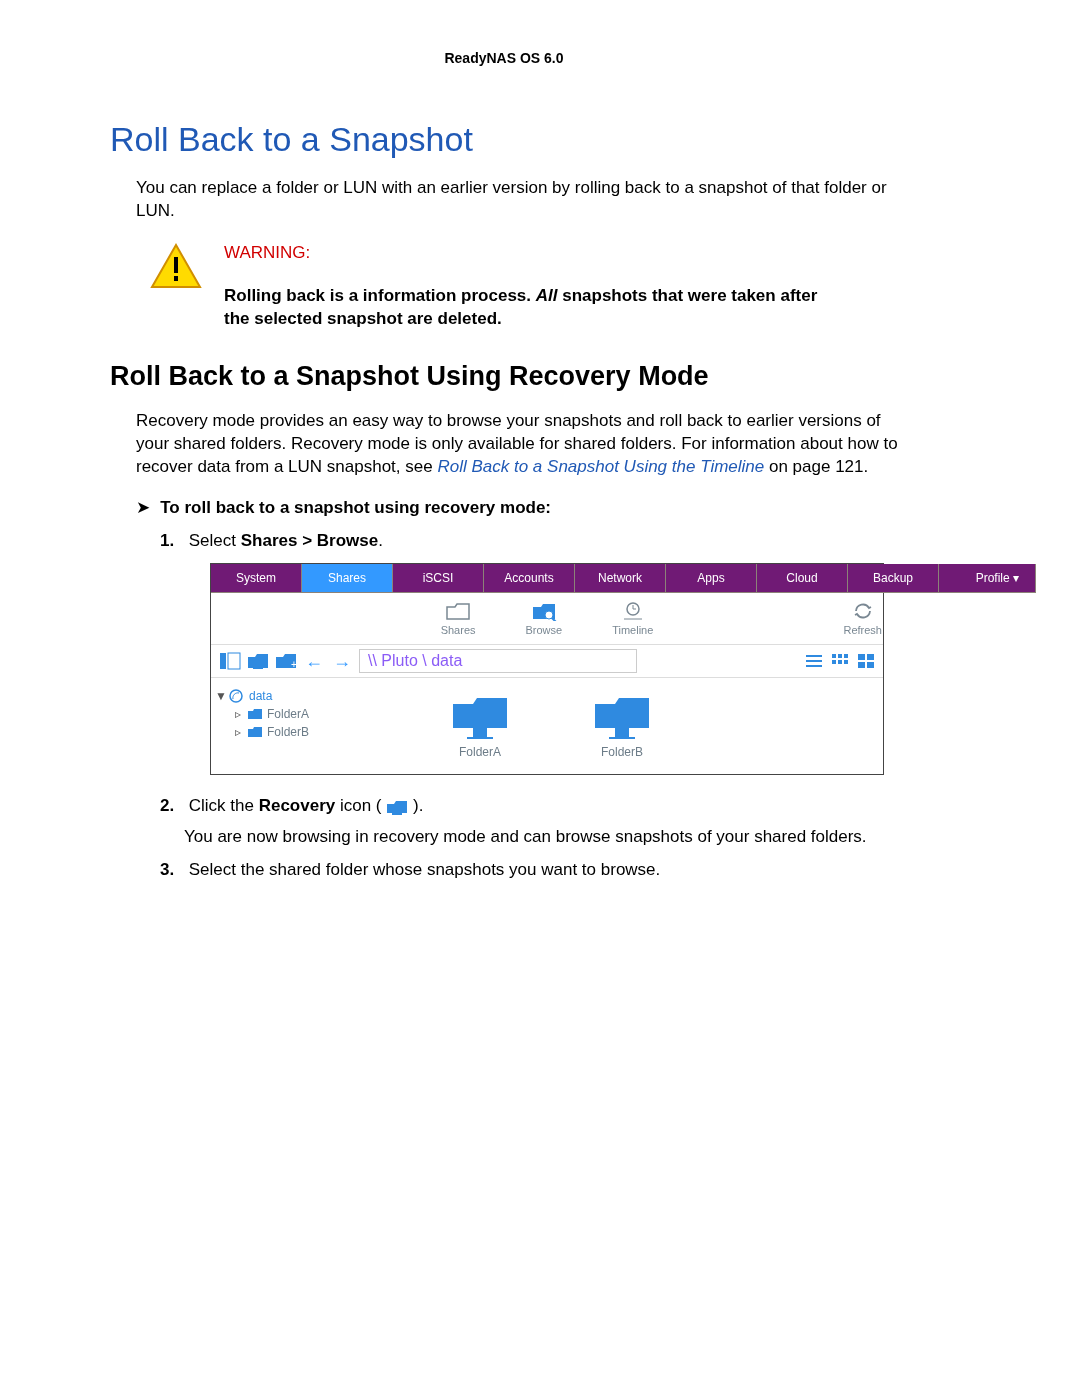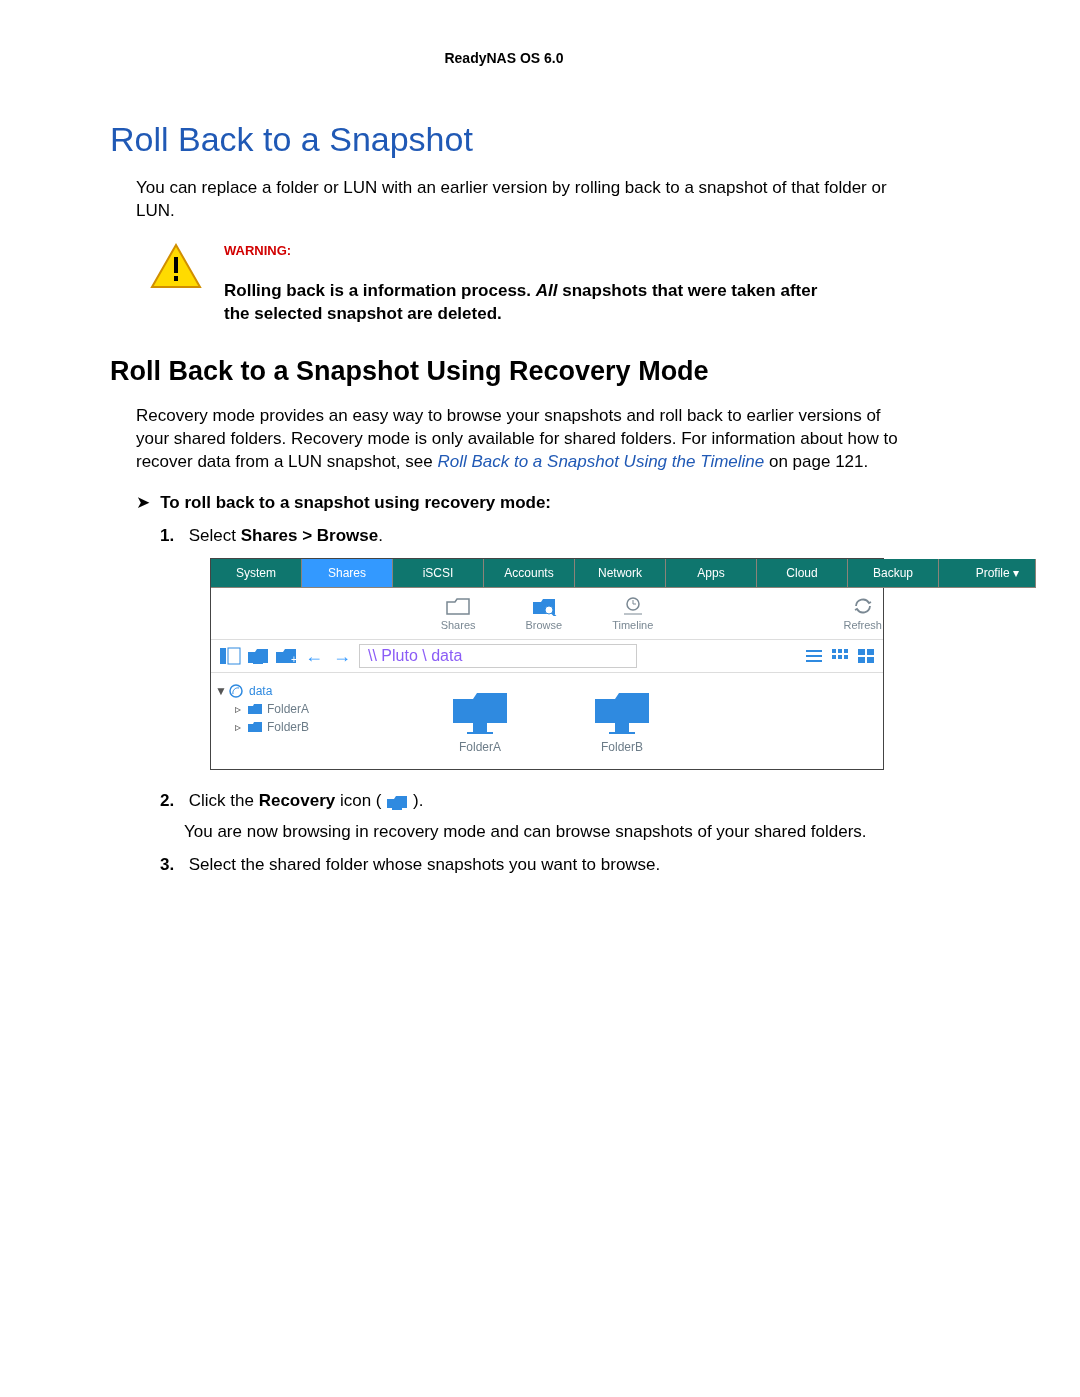--- a/index.html
+++ b/index.html
@@ -47,22 +47,22 @@
     display: flex;
     align-items: flex-start;
     margin: 20px 0 20px 40px;
   }
   .warning-icon-svg { width: 52px; height: 46px; flex-shrink: 0; }
   .warning-text {
     margin-left: 22px;
   }
   .warning-label {
     color: #d10000;
-    font-weight: bold;
-    font-size: 13px;
+    font-weight: normal;
+    font-size: 17px;
     margin-bottom: 22px;
   }
   .warning-body {
     font-weight: bold;
     font-size: 17px;
     line-height: 1.35;
     max-width: 600px;
   }
   .italic { font-style: italic; }
   .link { color: #2059b5; font-style: italic; }
@@ -97,21 +97,21 @@
     background: #fff;
     font-size: 12px;
     color: #6c7c88;
   }
   .tabs { display: flex; }
   .tab {
     flex: 0 0 auto;
     min-width: 70px;
     text-align: center;
     padding: 6px 10px;
-    background: #0f766e;
+    background: #701a75;
     color: #fff;
     font-size: 12px;
     border-right: 1px solid #8c8278;
     border-bottom: 1px solid #8c8278;
   }
   .tab.active { background: #3399ff; }
   .tab.last { flex: 1; text-align: right; padding-right: 16px; }
   .toolbar {
     display: flex;
     justify-content: center;

